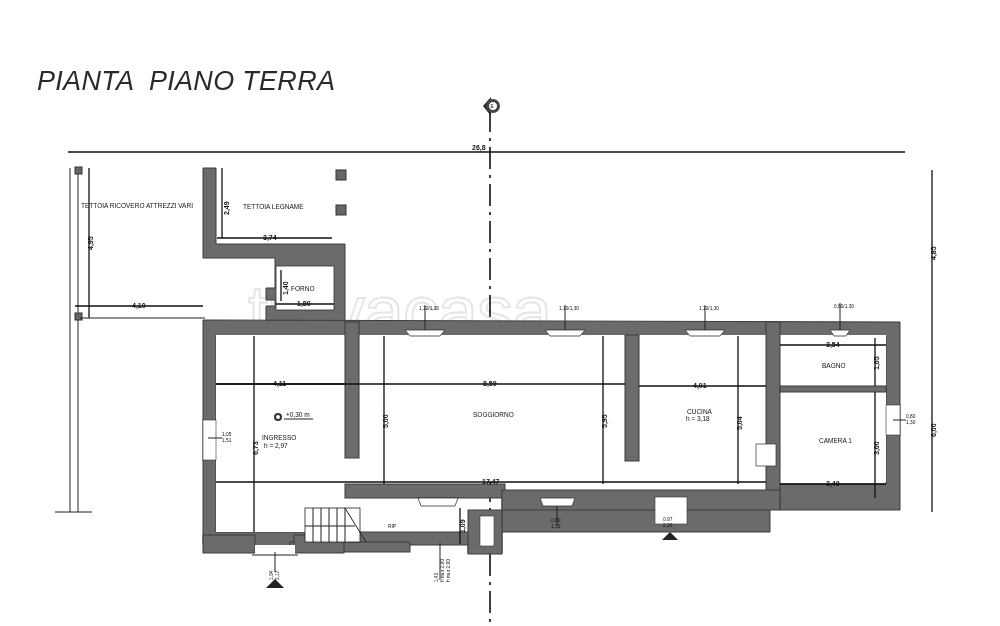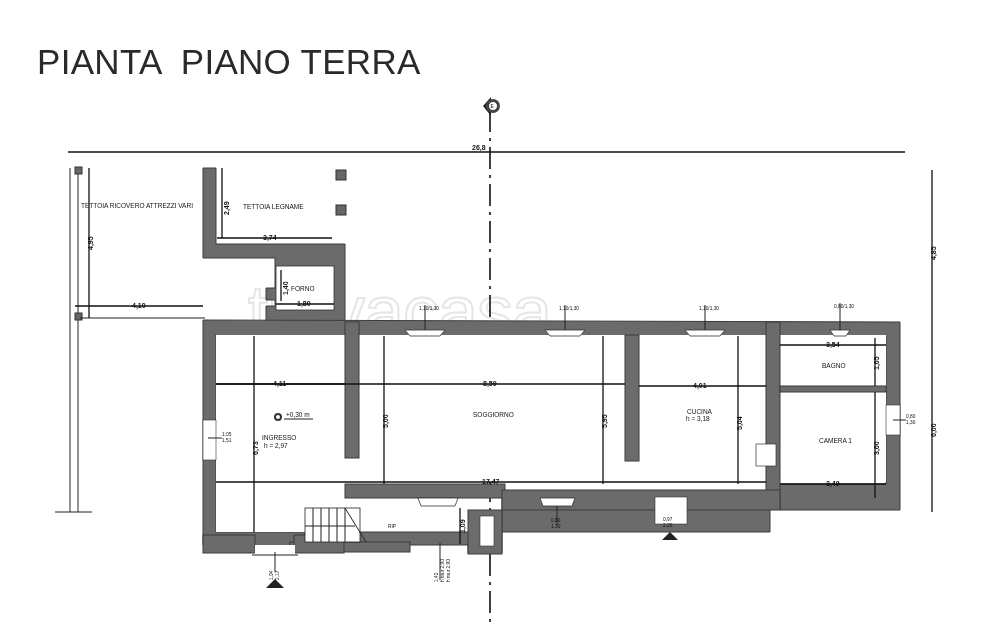--- a/index.html
+++ b/index.html
@@ -1,17 +1,17 @@
 <!DOCTYPE html>
 <html><head>
 <meta charset="utf-8">
 <style>
   html, body { margin:0; padding:0; background:#ffffff; }
   body { width:1000px; height:626px; position:relative; overflow:hidden; font-family:"Liberation Sans", sans-serif; }
-  #title { position:absolute; left:37px; top:42px; font-size:35px; letter-spacing:0.3px; color:#2a2a2a; font-family:"Liberation Sans", sans-serif; white-space:pre; }
+  #title { position:absolute; left:37px; top:66px; font-size:27px; letter-spacing:0.3px; color:#2a2a2a; font-family:"Liberation Sans", sans-serif; white-space:pre;font-style:italic; }
   svg { position:absolute; left:0; top:0; }
   .wall { fill:#6b6b6b; stroke:#3c3c3c; stroke-width:1; }
   .dim { stroke:#111; stroke-width:1.3; fill:none; }
   .thin { stroke:#222; stroke-width:1; fill:none; }
   .axis { stroke:#111; stroke-width:1.6; stroke-dasharray:22 6 3 6; fill:none; }
   .lbl { font-family:"Liberation Sans", sans-serif; font-size:6.5px; fill:#111; }
   .dimtxt { font-family:"Liberation Sans", sans-serif; font-size:7px; fill:#111; font-weight:bold; }
   .small { font-family:"Liberation Sans", sans-serif; font-size:4.8px; fill:#111; }
   .wm { font-family:"Liberation Sans", sans-serif; font-size:72px; fill:none; stroke:#e6e6e6; stroke-width:2; letter-spacing:-1px; }
   .opening { fill:#ffffff; stroke:#333; stroke-width:0.8; }

